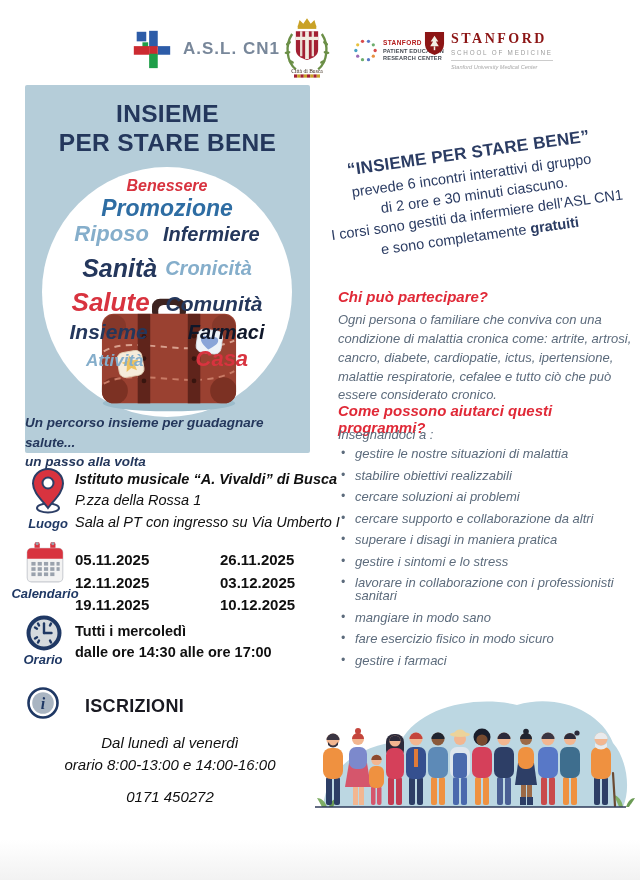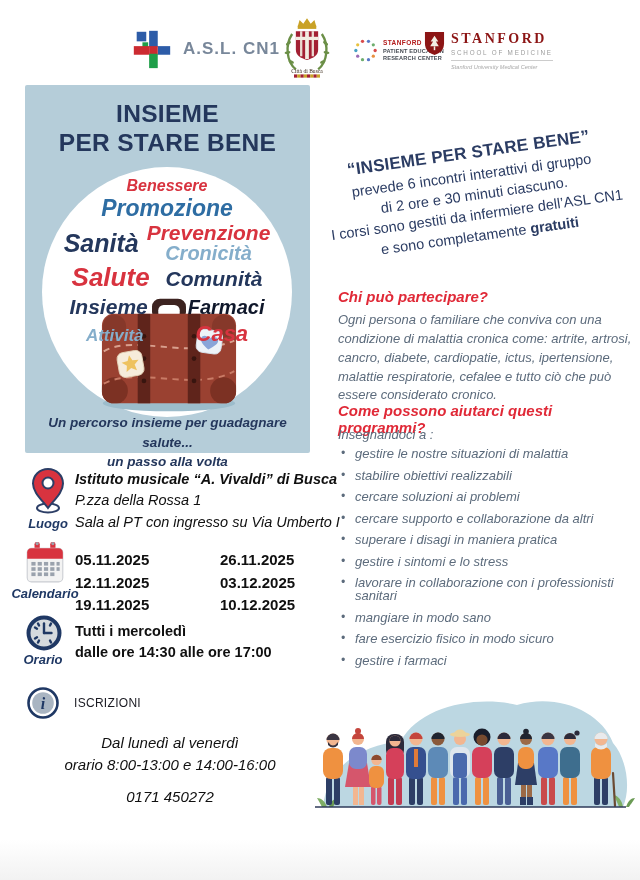--- a/index.html
+++ b/index.html
@@ -46,21 +46,21 @@
   .w-prevenzione{color:#d8333f;font-size:21px;font-weight:800;}
   .w-sanita{color:#24375c;font-size:25px;font-weight:800;margin-right:8px;font-style:italic;}
   .w-cronicita{color:#85aecb;font-size:20px;font-weight:600;}
   .w-salute{color:#d8333f;font-size:26px;font-weight:600;margin-right:16px;}
   .w-comunita{color:#24375c;font-size:21px;font-weight:800;}
   .w-insieme{color:#24375c;font-size:21px;font-weight:800;margin-right:40px;}
   .w-farmaci{color:#0f172a;font-size:20px;font-weight:600;}
   .w-attivita{color:#85aecb;font-size:17px;font-weight:600;margin-right:52px;}
   .w-casa{color:#d8333f;font-size:22px;font-weight:800;}
   .suitcase{position:absolute;left:68px;top:208px;width:152px;height:124px;z-index:1;}
-  .tagline{position:absolute;left:0;top:328px;width:285px;text-align:center;
+  .tagline{position:absolute;left:0;top:328px;width:285px;text-align:left;
            color:#24375c;font-weight:700;font-style:italic;font-size:13.5px;line-height:1.45;}
 
   
   .intro{left:318px;top:141px;width:312px;text-align:center;color:#2b3c63;
          transform:rotate(-8deg);font-size:14.5px;line-height:1.4;font-weight:500;}
   .intro .q{font-size:17px;font-weight:800;letter-spacing:0.2px;}
   .intro .bold{font-weight:800;}
   .red-head{font-style:italic;font-weight:800;color:#e02937;font-size:15px;}
   .chi-head{left:338px;top:288px;}
   .chi-body{left:338px;top:311px;width:300px;color:#5c6b7c;font-style:italic;
@@ -79,21 +79,21 @@
   .luogo-text{left:75px;top:469px;font-size:14.5px;font-style:italic;color:#101010;line-height:1.48;}
   .bline{font-weight:700;}
   .cal-icon{left:24px;top:541px;}
   .cal-label{left:2px;top:586px;width:86px;}
   .dates{left:75px;top:549px;display:flex;}
   .dates .dcol{width:145px;font-weight:700;font-size:15px;color:#101010;line-height:22.5px;}
   .clock-icon{left:25px;top:614px;}
   .orario-label{left:12px;top:652px;width:62px;}
   .orario-text{left:75px;top:621px;font-weight:700;font-size:14.5px;color:#101010;line-height:1.45;}
   .info-icon{left:27px;top:687px;}
-  .iscrizioni-label{left:74px;top:696px;font-weight:400;font-size:12px;color:#1a1a22;letter-spacing:0.3px;}
+  .iscrizioni-label{left:85px;top:696px;font-weight:700;font-size:18px;color:#1a1a22;letter-spacing:0.3px;}
   .centered-block{width:300px;left:20px;text-align:center;font-style:italic;font-size:15px;color:#101010;}
   .cb1{top:734px;} .cb2{top:756px;} .cb3{top:788px;} .cb4{top:821px;margin-top:44px;}
 
   .people{left:303px;top:681px;}
 </style>
 </head>
 <body>
 
 <div class="page">
 
@@ -214,24 +214,26 @@
       </g>
       <g transform="rotate(8 130 52)">
         <rect x="116" y="38" width="28" height="26" rx="7" fill="#eef3f8" stroke="#d8e2ec"></rect>
         <path d="M130,60 c-7,-5 -10.5,-8 -9.5,-12 c0.8,-3.2 5.5,-4 9.5,-0.5 c4,-3.5 8.7,-2.7 9.5,0.5 c1,4 -2.5,7 -9.5,12 z" fill="#8aa5d8"></path>
       </g>
     </svg>
 
     <div class="cloud" style="left:17px;top:82px;">
       <div class="crow r1"><span class="w-benessere">Benessere</span></div>
       <div class="crow r2"><span class="w-promozione">Promozione</span></div>
+      <div class="crow r3">
+        <span class="w-riposo">Riposo</span><span class="w-infermiere">Infermiere</span>
+      </div>
       <div class="crow r4">
         <span class="w-sanita">Sanità</span>
         <span class="col">
-          <span class="w-prevenzione">Prevenzione</span>
           <span class="w-cronicita">Cronicità</span>
         </span>
       </div>
       <div class="crow r5">
         <span class="w-salute">Salute</span><span class="w-comunita">Comunità</span>
       </div>
       <div class="crow r6">
         <span class="w-insieme">Insieme</span><span class="w-farmaci">Farmaci</span>
       </div>
       <div class="crow r7">

